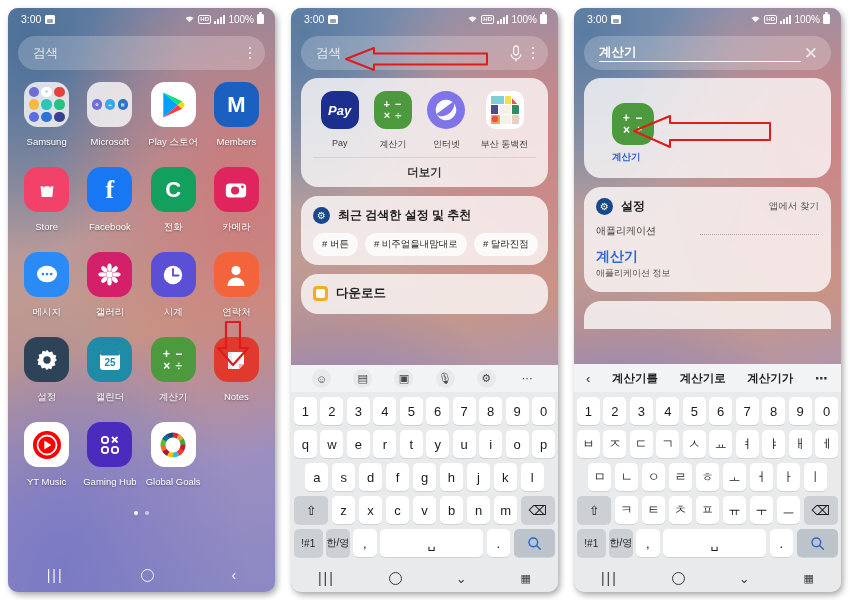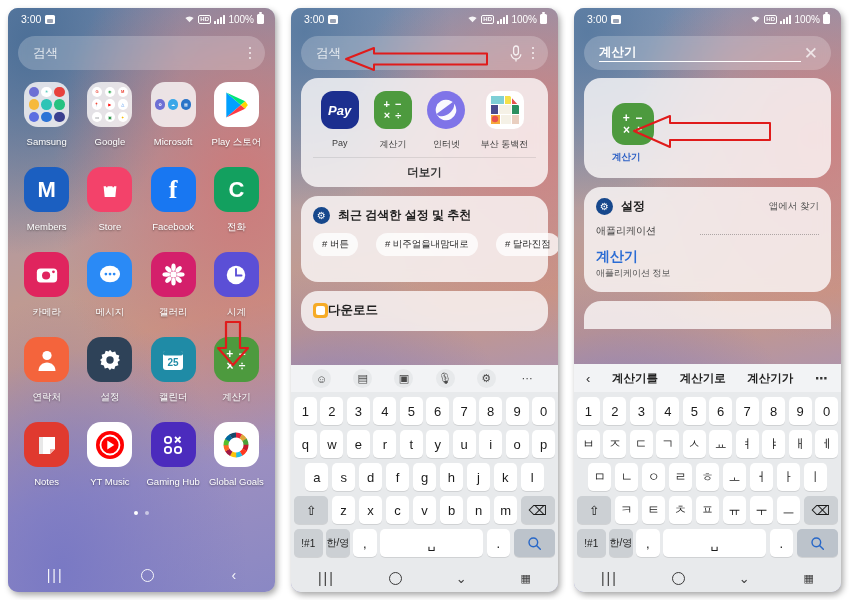--- a/index.html
+++ b/index.html
@@ -167,28 +167,28 @@
   .more {
     border-top: 1px solid rgba(0,0,0,.09);
     text-align: center; padding: 7px 0;
     font-size: 11.5px; color: #363636; font-weight: 600;
   }
   .cardhead { display:flex; align-items:center; gap: 8px; padding-bottom: 9px; }
   .cardhead .ttl { font-size: 12px; font-weight: 700; color:#1f1f1f; }
   .cardhead .right { margin-left:auto; font-size: 9.5px; color:#555; }
   .gearbadge { width:17px;height:17px;border-radius:50%;background:#17488c;display:flex;align-items:center;justify-content:center;}
   .gearbadge span { color:#fff;font-size:10px;line-height:10px; }
-  .chips { display:flex; gap:18px; padding-bottom: 26px; }
+  .chips { display:flex; gap:7px; padding-bottom: 9px; }
   .chip {
     background: rgba(255,255,255,.78); border-radius: 13px;
     padding: 5px 9px; font-size: 9.5px; color:#2b2b2b; white-space: nowrap;
   }
   .foldbadge { width:15px;height:15px;border-radius:4px;background:#f6ab26; position:relative; }
   .foldbadge::after{content:"";position:absolute;inset:3px;background:#fff;border-radius:2px;}
-  .dlhead { display:flex;align-items:center;padding-bottom: 12px; }
+  .dlhead { display:flex;align-items:center;gap:8px; padding-bottom: 12px; }
   .dlhead .ttl { font-size: 12.5px; font-weight: 700; color:#1f1f1f; }
 
   .appcard-single { display:flex; flex-direction:column; align-items:flex-start; padding: 14px 0 14px 16px; }
   .appcard-single .icon { width: 42px; height: 42px; border-radius: 13px; }
   .appcard-single .label { color:#2b5fc4; text-shadow:none; font-size: 9.5px; font-weight:700; margin-top:6px; }
 
   .dotline { flex:1; border-bottom: 1.4px dotted rgba(0,0,0,.28); margin-left: 8px; height: 8px; }
   .subrow { display:flex; align-items:center; font-size: 10px; color:#3c3c3c; padding-bottom: 10px; gap: 36px; }
   .bluebig { font-size: 14px; font-weight: 800; color:#2b6cd4; }
   .graysub { font-size: 9px; color:#555; margin-top: 1px; padding-bottom: 12px; }
@@ -301,34 +301,20 @@
             <span class="mini" style="background:#f6b93b"></span>
             <span class="mini" style="background:#2ec4b6"></span>
             <span class="mini" style="background:#26c281"></span>
             <span class="mini" style="background:#5b6ee1"></span>
             <span class="mini" style="background:#2d74d6"></span>
             <span class="mini" style="background:#3b3f8f"></span>
           </div>
           <span class="label">Samsung</span>
         </div>
 
-        <div class="app">
-          <div class="icon folder">
-            <span class="mini" style="background:#fff;color:#ea4335">G</span>
-            <span class="mini" style="background:#fff;color:#34a853">◉</span>
-            <span class="mini" style="background:#fff;color:#ea4335">M</span>
-            <span class="mini" style="background:#fff;color:#1a73e8">📍</span>
-            <span class="mini" style="background:#fff;color:#ff0000">▶</span>
-            <span class="mini" style="background:#fff;color:#1a73e8">△</span>
-            <span class="mini" style="background:#fff;color:#5f6368">▭</span>
-            <span class="mini" style="background:#fff;color:#1e8e3e">▣</span>
-            <span class="mini" style="background:#fff;color:#fbbc04">✦</span>
-          </div>
-          <span class="label">Google</span>
-        </div>
 
         <div class="app">
           <div class="icon folder">
             <span class="mini" style="background:#6d6fd4">✿</span>
             <span class="mini" style="background:#3ba7e8">☁</span>
             <span class="mini" style="background:#2a74c8">▦</span>
           </div>
           <span class="label">Microsoft</span>
         </div>
 

